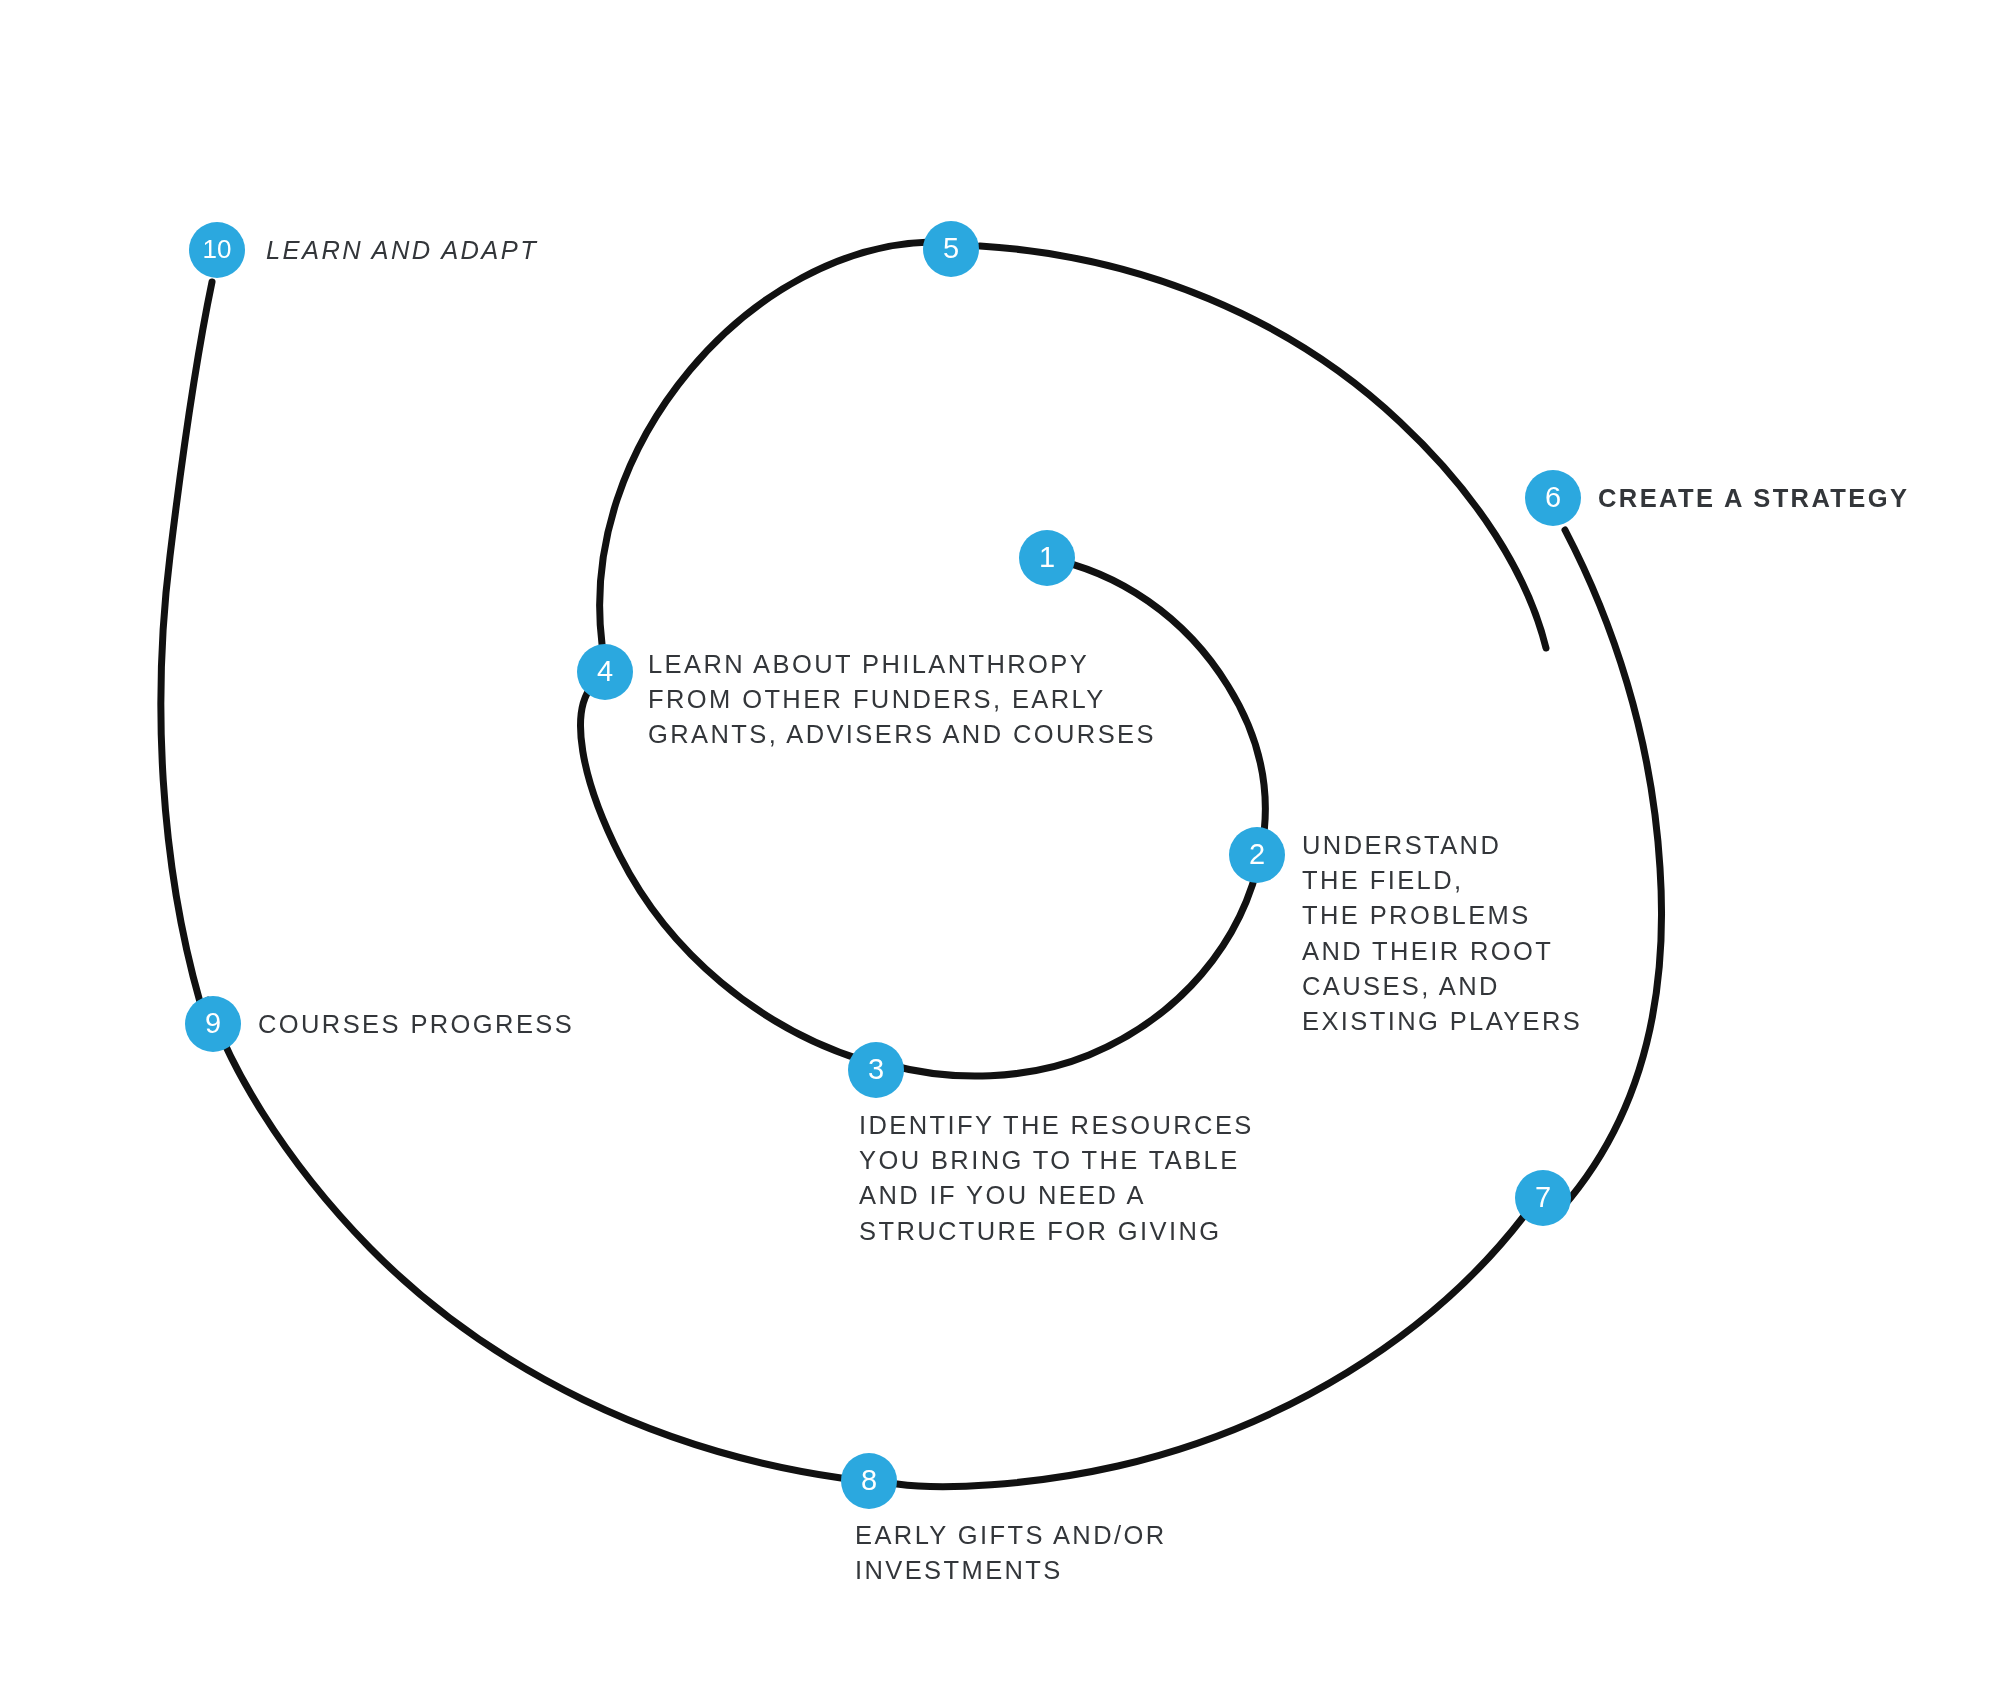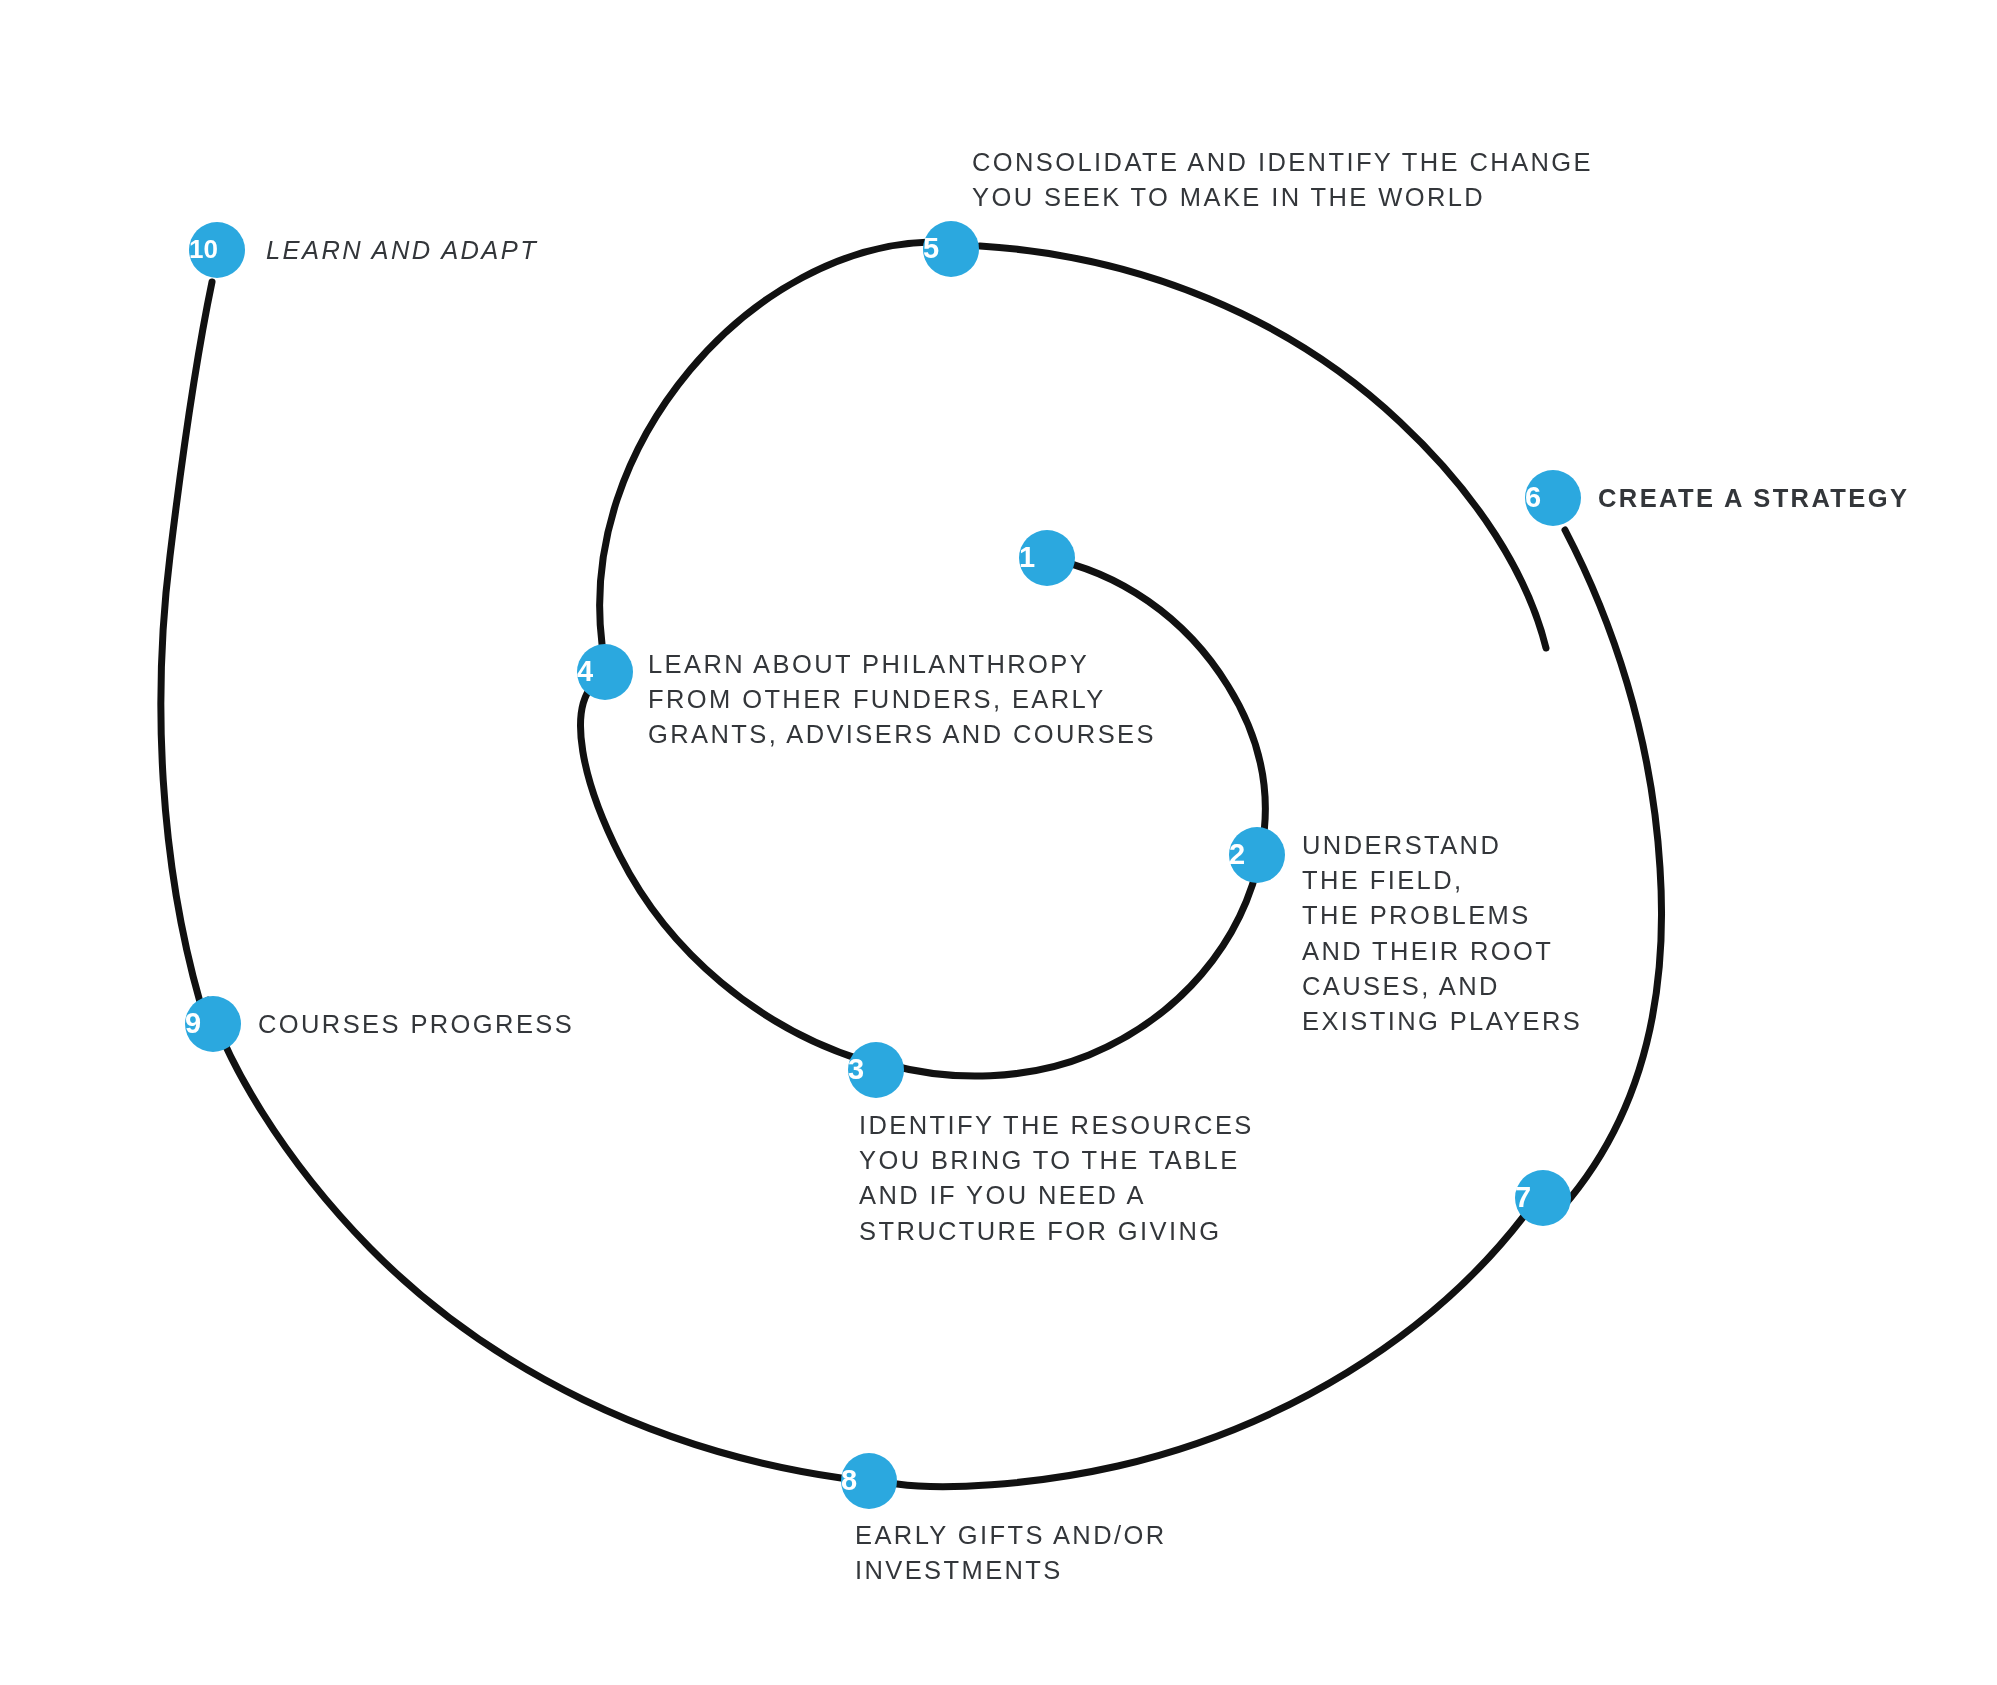--- a/index.html
+++ b/index.html
@@ -12,23 +12,23 @@
   #stage{position:relative;width:1997px;height:1685px;}
   #spiral-svg{position:absolute;left:0;top:0;width:1997px;height:1685px;}
 
   .node{
     position:absolute;
     width:56px;height:56px;
     margin-left:-28px;margin-top:-28px;
     border-radius:50%;
     background:#2BA8DF;
     color:#ffffff;
-    display:flex;align-items:center;
+    display:flex;align-items:center;justify-content:center;
     font-size:29px;
-    font-weight:700;
+    font-weight:400;
     letter-spacing:0px;
     line-height:1;
     font-family:"Liberation Sans","DejaVu Sans",sans-serif;
     z-index:5;
     box-sizing:border-box;
     padding-bottom:2px;
   }
   .node-10{font-size:26px;}
 
   .label{
@@ -108,22 +108,20 @@
   <div class="node node-4" style="left:605px;top:672px;">
     <span>4</span>
   </div>
   <div class="label tl" style="left:648px;top:647px;">LEARN ABOUT PHILANTHROPY
 FROM OTHER FUNDERS, EARLY
 GRANTS, ADVISERS AND COURSES</div>
 
   <div class="node node-5" style="left:951px;top:249px;">
     <span>5</span>
   </div>
-  <div class="label tl" style="left:972px;top:145px;">CONSOLIDATE AND IDENTIFY THE CHANGE
-YOU SEEK TO MAKE IN THE WORLD</div>
 
   <div class="node node-6" style="left:1553px;top:498px;">
     <span>6</span>
   </div>
   <div class="label left" style="left:1598px;top:499px;font-weight:bold;">CREATE A STRATEGY</div>
 
   <div class="node node-7" style="left:1543px;top:1198px;">
     <span>7</span>
   </div>
 

